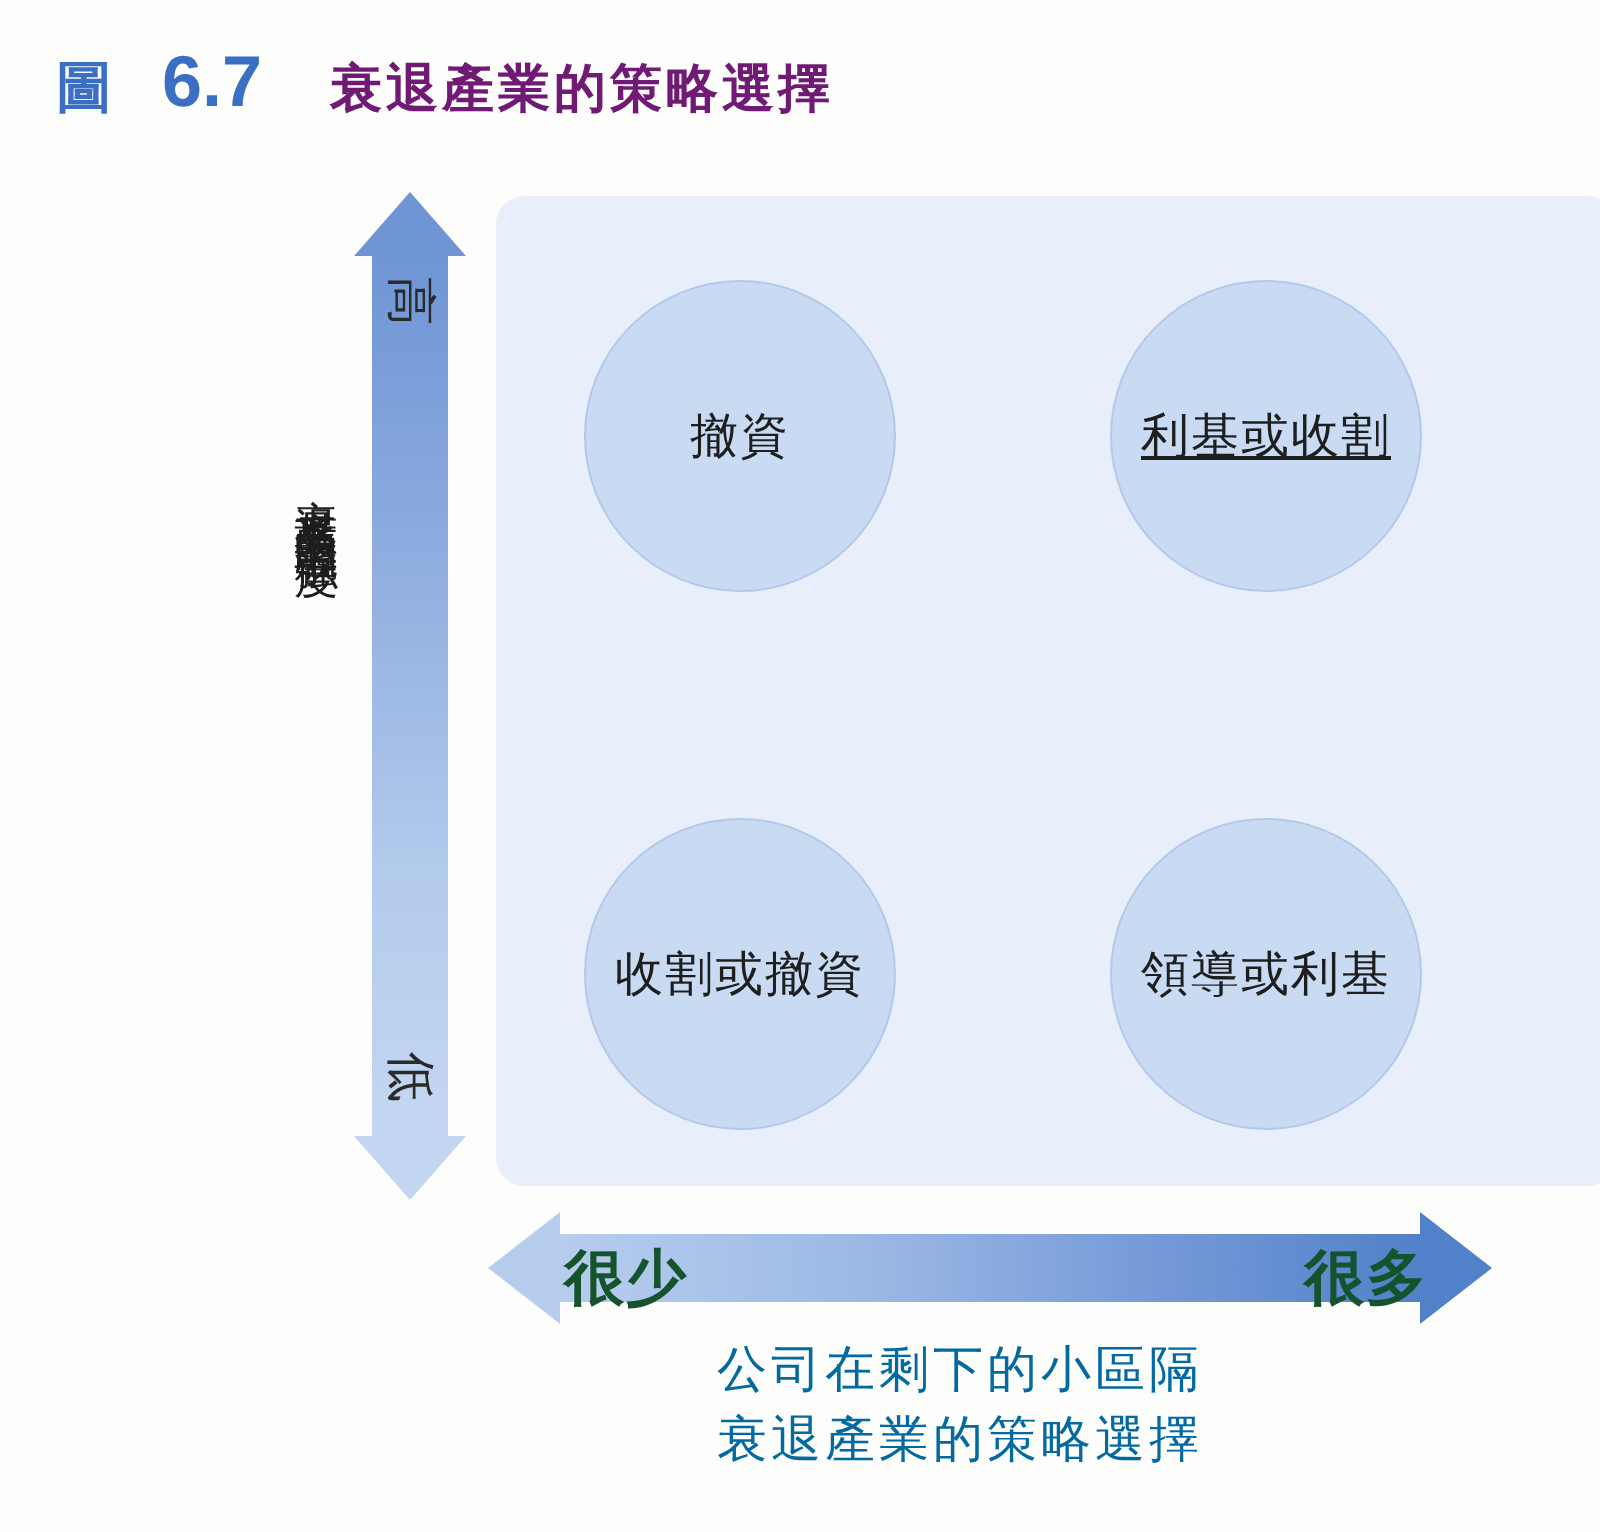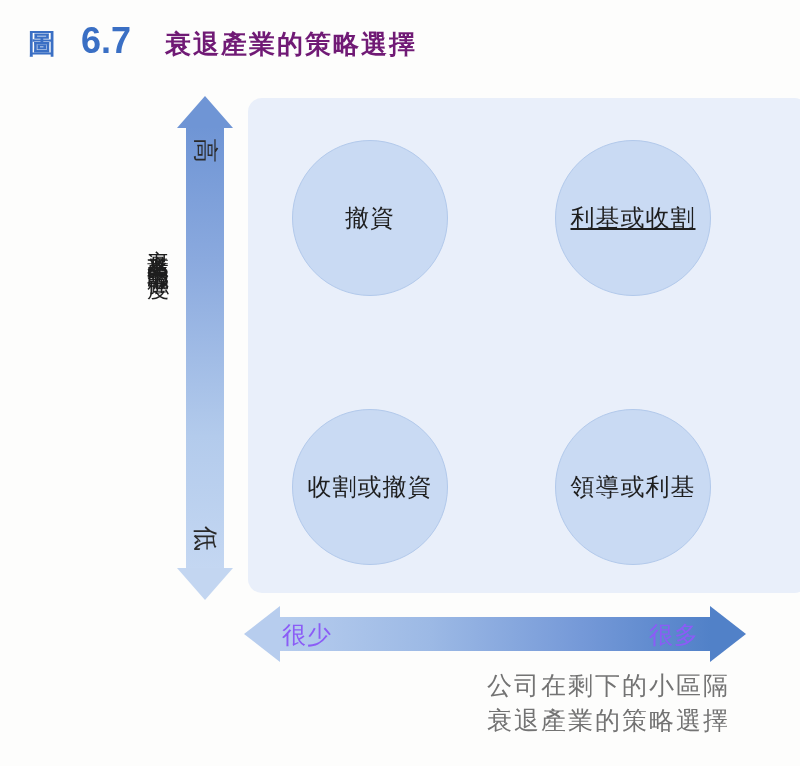--- a/index.html
+++ b/index.html
@@ -166,38 +166,38 @@
     position: absolute;
     left: 35px;
     right: 35px;
     top: 11px;
     height: 34px;
     background: linear-gradient(to right, #b7cdee 0%, #9cb9e5 35%, #7599d8 70%, #5181c8 100%);
   }
   .h-tick {
     position: absolute;
     top: 13px;
-    font-size: 24px;
-    color: #8b5cf6;
-    font-weight: 400;
+    font-size: 30px;
+    color: #14532d;
+    font-weight: 700;
     letter-spacing: 1px;
   }
   .h-tick.few  { left: 38px; }
-  .h-tick.many { right: 47px; text-align: center; }
+  .h-tick.many { right: 32px; text-align: center; }
 
   .x-axis-label {
     position: absolute;
     left: 230px;
     top: 668px;
     width: 500px;
-    text-align: right;
+    text-align: center;
     font-size: 25px;
     line-height: 35px;
     letter-spacing: 2px;
-    color: #737373;
+    color: #0369a1;
     font-weight: 500;
   }
 </style>
 </head>
 <body>
 
 <div class="page">
 
   <div class="fig-header">
     <span class="fig-prefix">圖</span>

